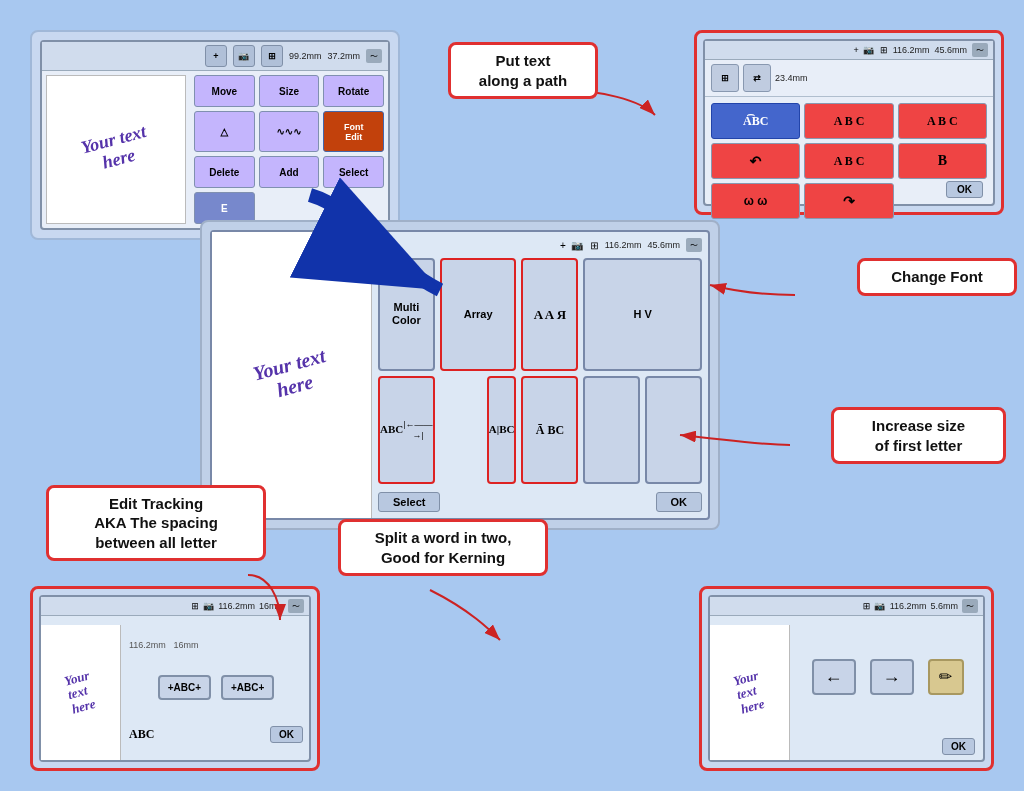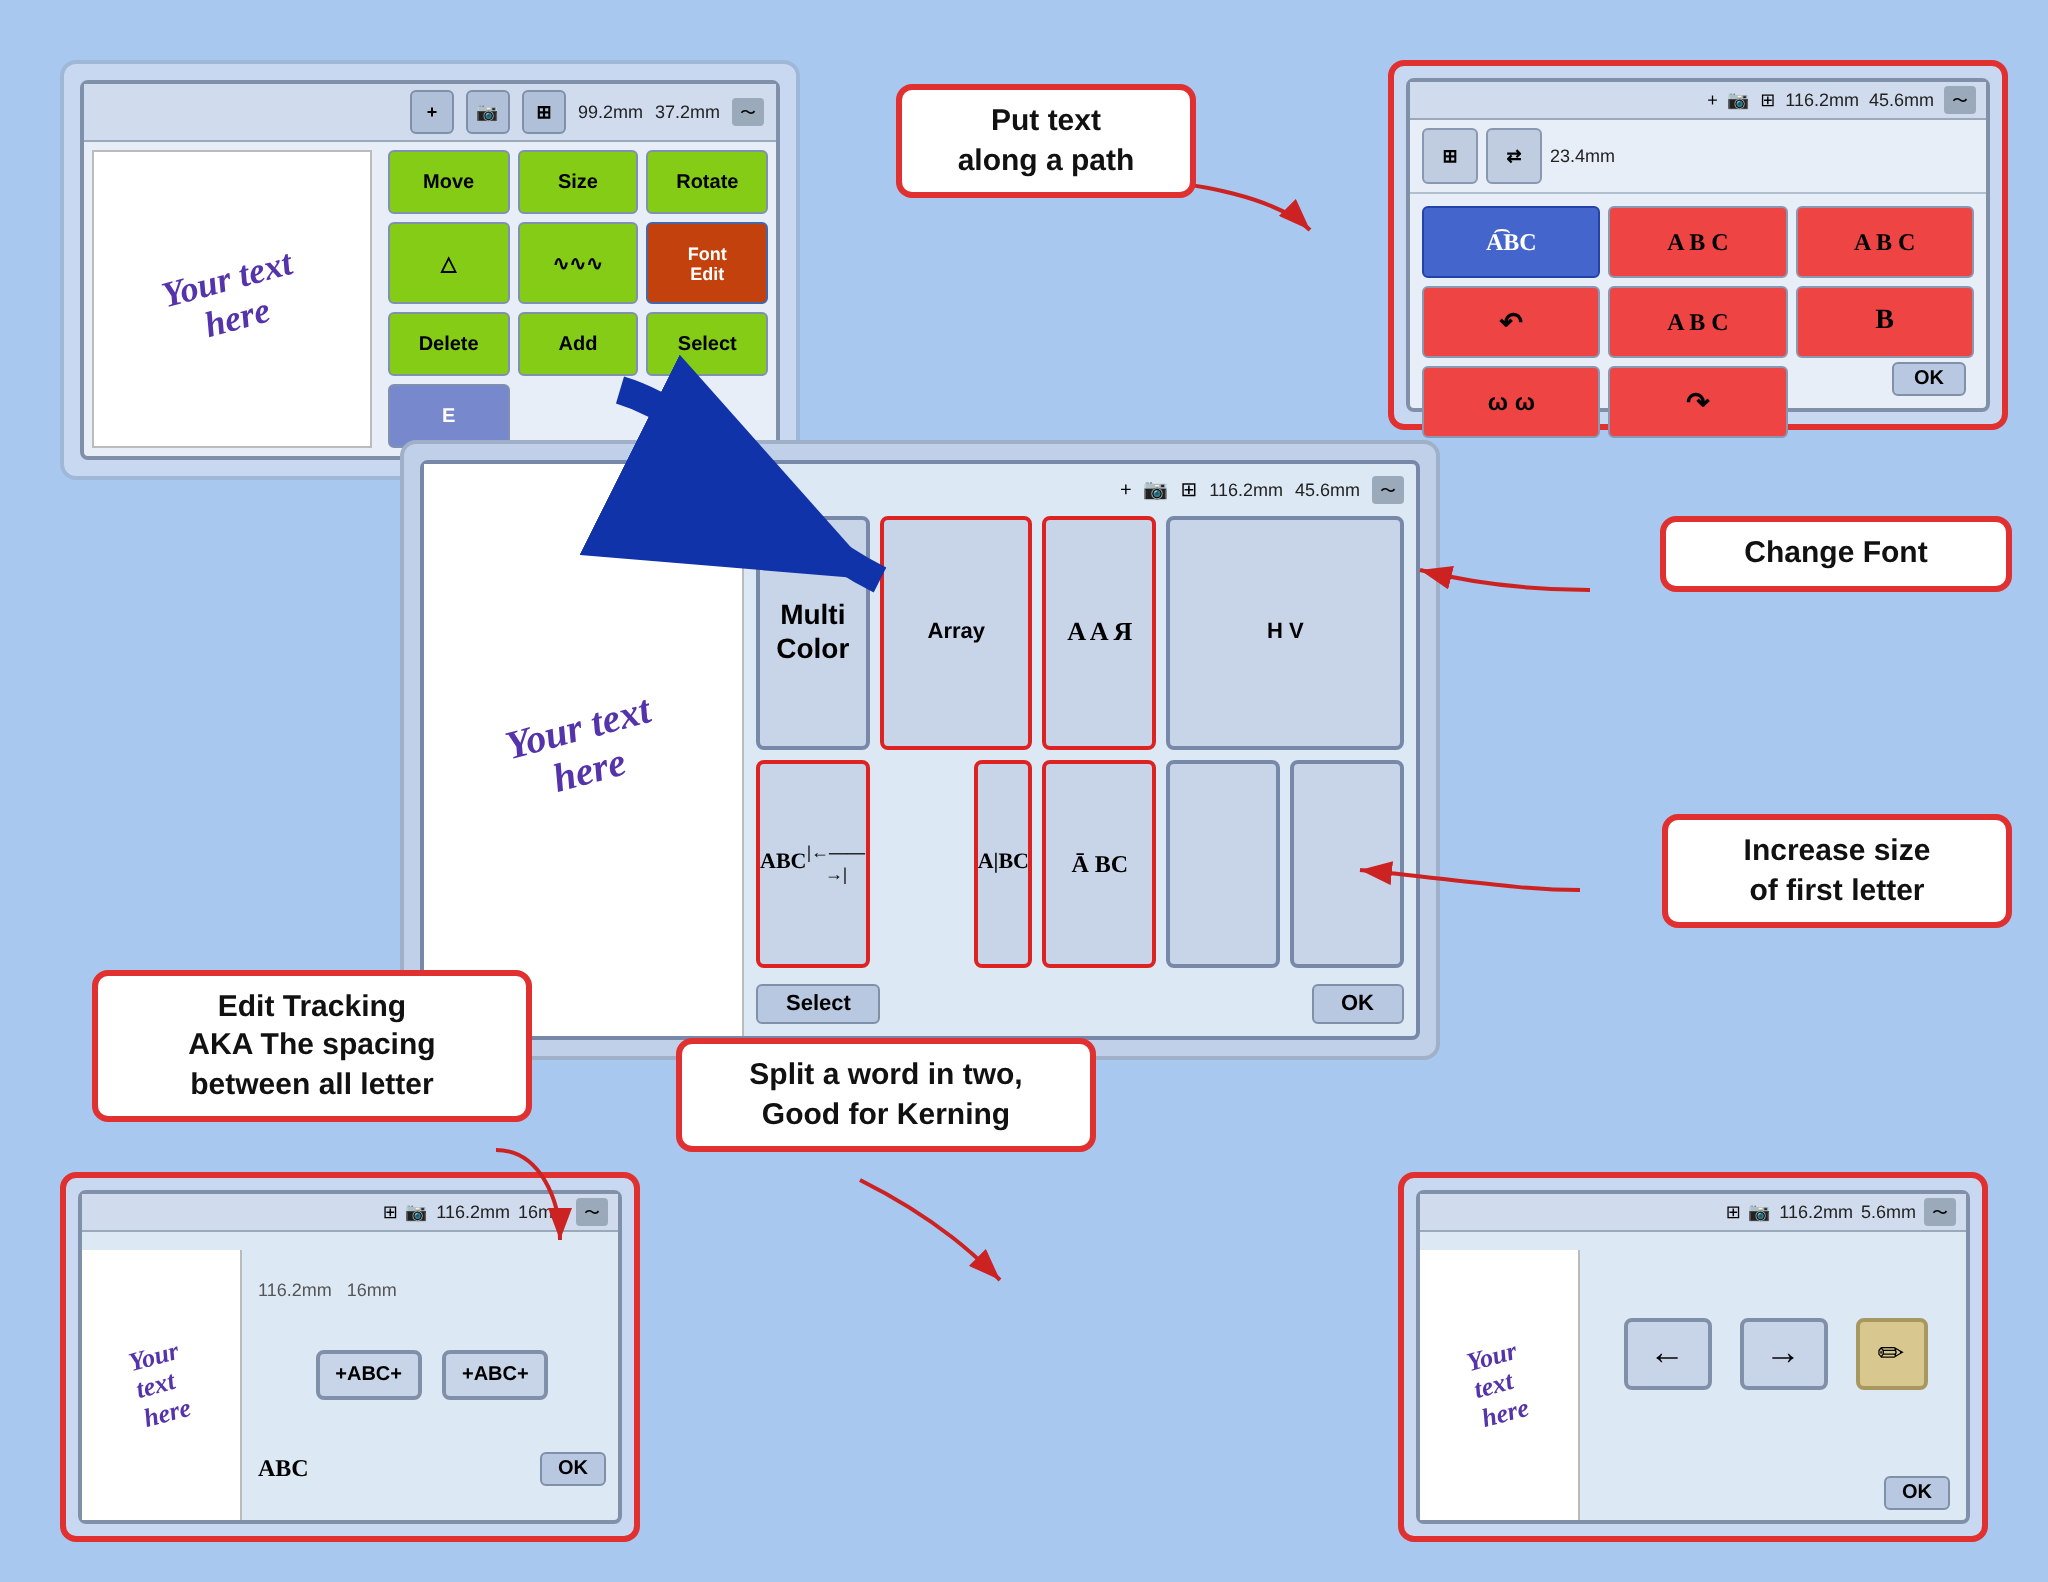--- a/index.html
+++ b/index.html
@@ -79,21 +79,21 @@
     }
     .buttons-area {
       flex: 1;
       padding: 4px;
       display: grid;
       grid-template-columns: 1fr 1fr 1fr;
       grid-template-rows: auto auto auto;
       gap: 4px;
     }
     .btn {
-      background: #84cc16;
+      background: #c4b5fd;
       border: 1px solid #8090b0;
       border-radius: 3px;
       font-size: 10px;
       text-align: center;
       padding: 4px 2px;
       cursor: pointer;
       display: flex;
       align-items: center;
       justify-content: center;
       font-weight: bold;
@@ -554,21 +554,21 @@
     <div class="center-right">
       <div class="center-top-bar">
         <div class="icon-btn">+</div>
         <div class="icon-btn">📷</div>
         <div class="icon-btn">⊞</div>
         <span class="dim">116.2mm</span>
         <span class="dim">45.6mm</span>
         <div class="dim-icon">〜</div>
       </div>
       <div class="center-buttons">
-        <div class="c-btn" style="font-size:14px; grid-column:1;">Multi Color</div>
+        <div class="c-btn" style="font-size:11px; grid-column:1;">Multi Color</div>
         <div class="c-btn red-border" style="grid-column:2;">Array</div>
         <div class="c-btn red-border letter-btn" style="grid-column:3;">A A Я</div>
         <div class="c-btn" style="grid-column:4; grid-column: span 2;">H V</div>
         <div class="c-btn red-border letter-btn" style="font-size:11px;">
           ABC<br><span style="font-size:9px;">|←——→|</span>
         </div>
         <div class="c-btn red-border letter-btn" style="font-size:11px;margin-left:47px;">A|BC</div>
         <div class="c-btn red-border letter-btn" style="font-size:12px;">Ā BC</div>
         <div class="c-btn"></div>
         <div class="c-btn"></div>
@@ -629,21 +629,21 @@
     <div class="br-bottom">
       <div class="br-ok">OK</div>
     </div>
   </div>
 </div>
 
 <div class="callout" style="top:42px; left:420px; width:150px;">
   <span>Put text<br>along a path</span>
 </div>
 
-<div class="callout" style="top:258px; right:18px; width:176px;">
+<div class="callout" style="top:258px; right:7px; width:160px;">
   <span>Change Font</span>
 </div>
 
 <div class="callout" style="top:407px; right:18px; width:175px;">
   <span>Increase size<br>of first letter</span>
 </div>
 
 <div class="callout" style="bottom:230px; left:18px; width:220px;">
   <span>Edit Tracking<br>AKA The spacing<br>between all letter</span>
 </div>

